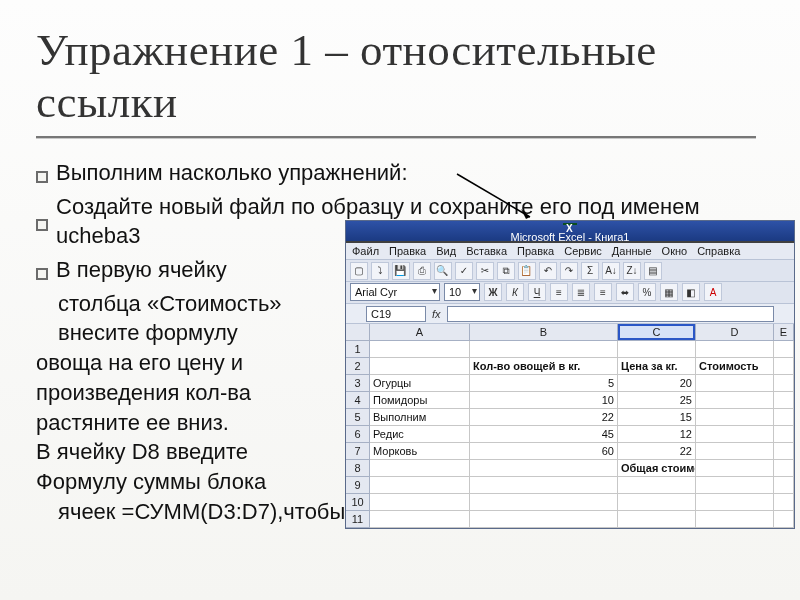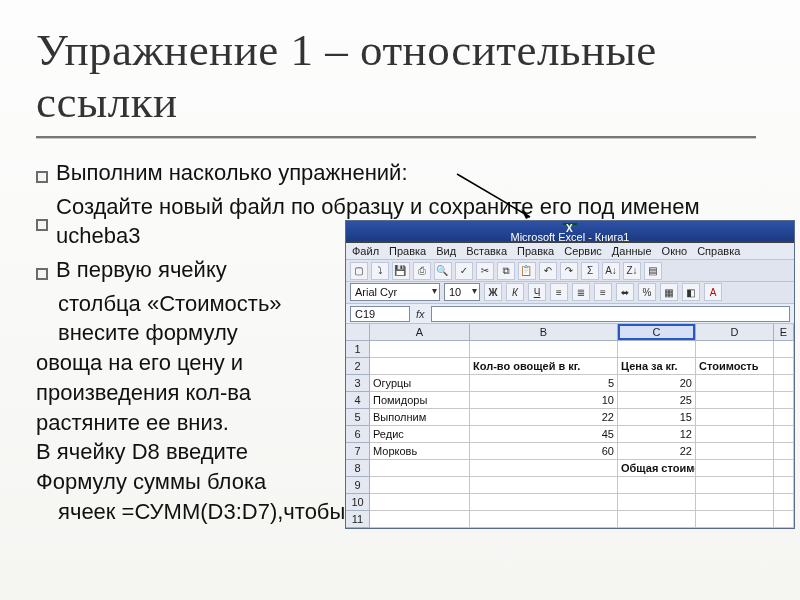--- a/index.html
+++ b/index.html
@@ -90,21 +90,21 @@
     height: 18px; background: #fff; border: 1px solid #7a8aa8;
     font-size: 11px; padding: 0 16px 0 4px; position: relative;
     display: inline-flex; align-items: center;
   }
   .combo::after {
     content: "▾"; position: absolute; right: 2px; top: 1px; font-size: 10px; color: #333;
   }
   .ex-formula {
     background: #e9edf5;
     display: flex; align-items: center; gap: 6px;
-    padding: 2px 4px;
+    padding: 2px 20px;
     border-bottom: 1px solid #b9c3d6;
     height: 20px;
   }
   .namebox {
     width: 60px; height: 16px; background: #fff; border: 1px solid #7a8aa8;
     font-size: 11px; padding: 0 4px; display: flex; align-items: center;
   }
   .fxlabel { font-style: italic; font-size: 11px; color:#333; }
   .fxbar { flex:1; height:16px; background:#fff; border:1px solid #7a8aa8; }
   .grid { background: #fff; }

